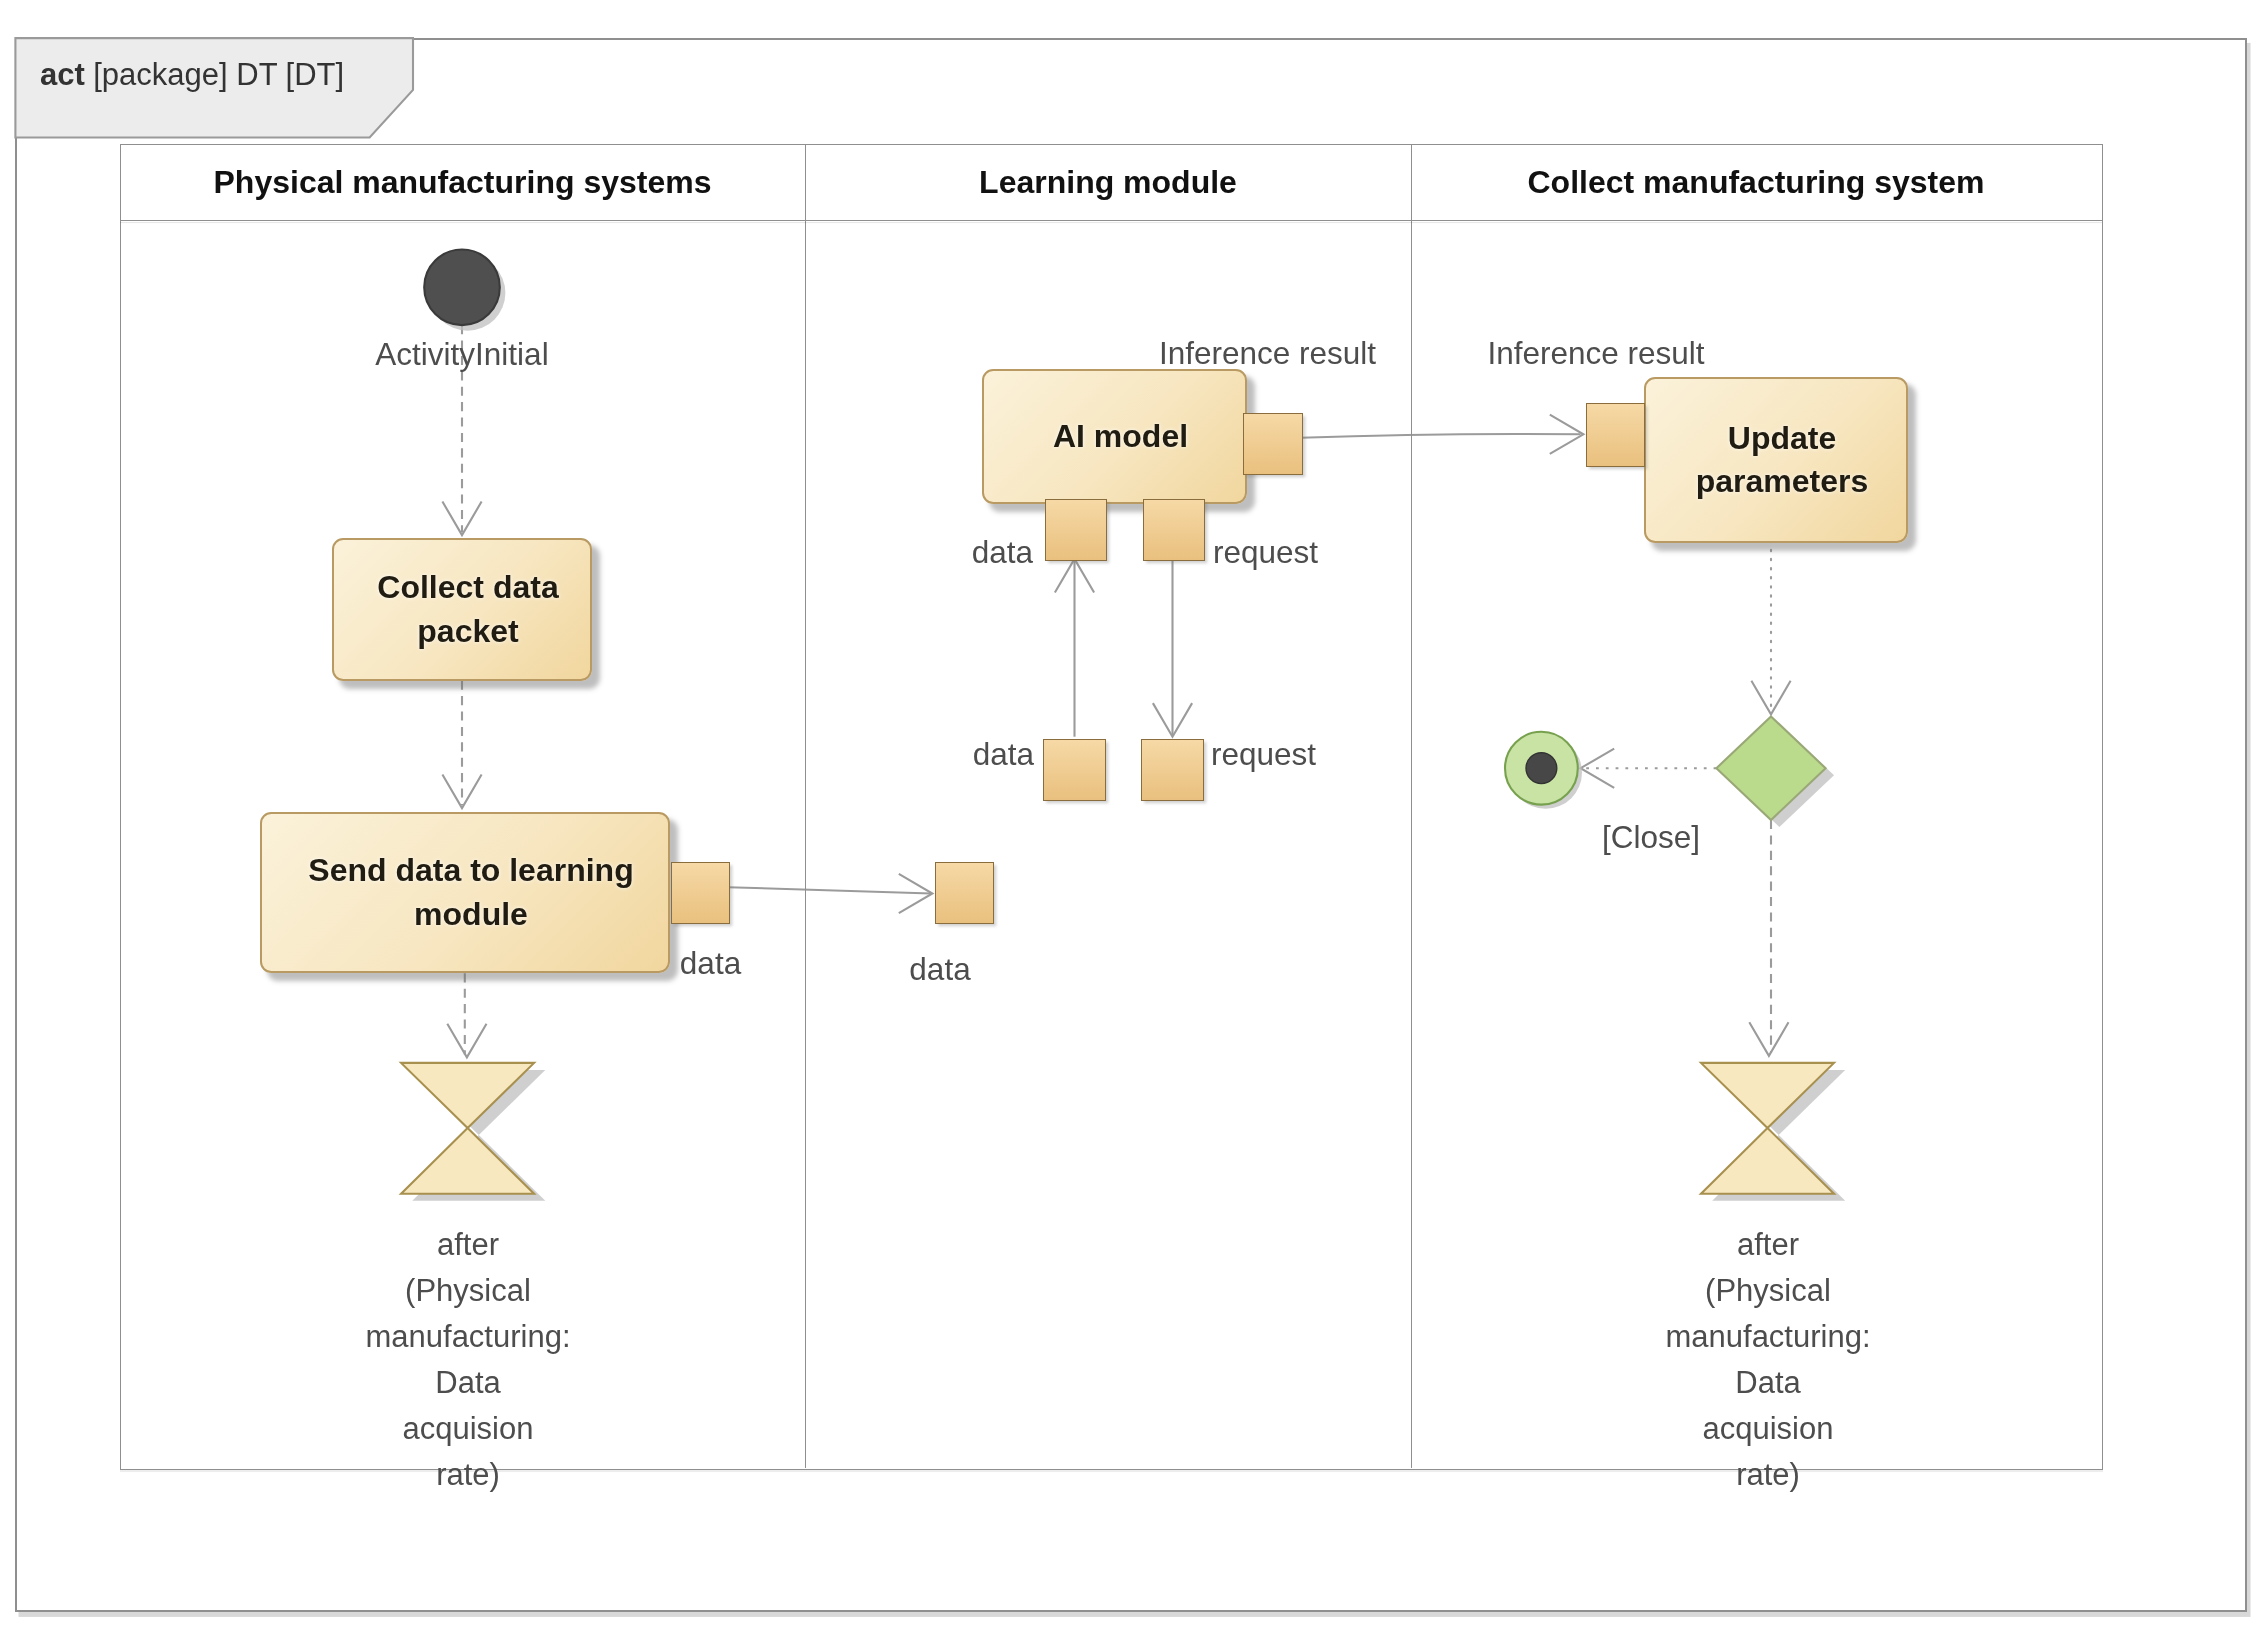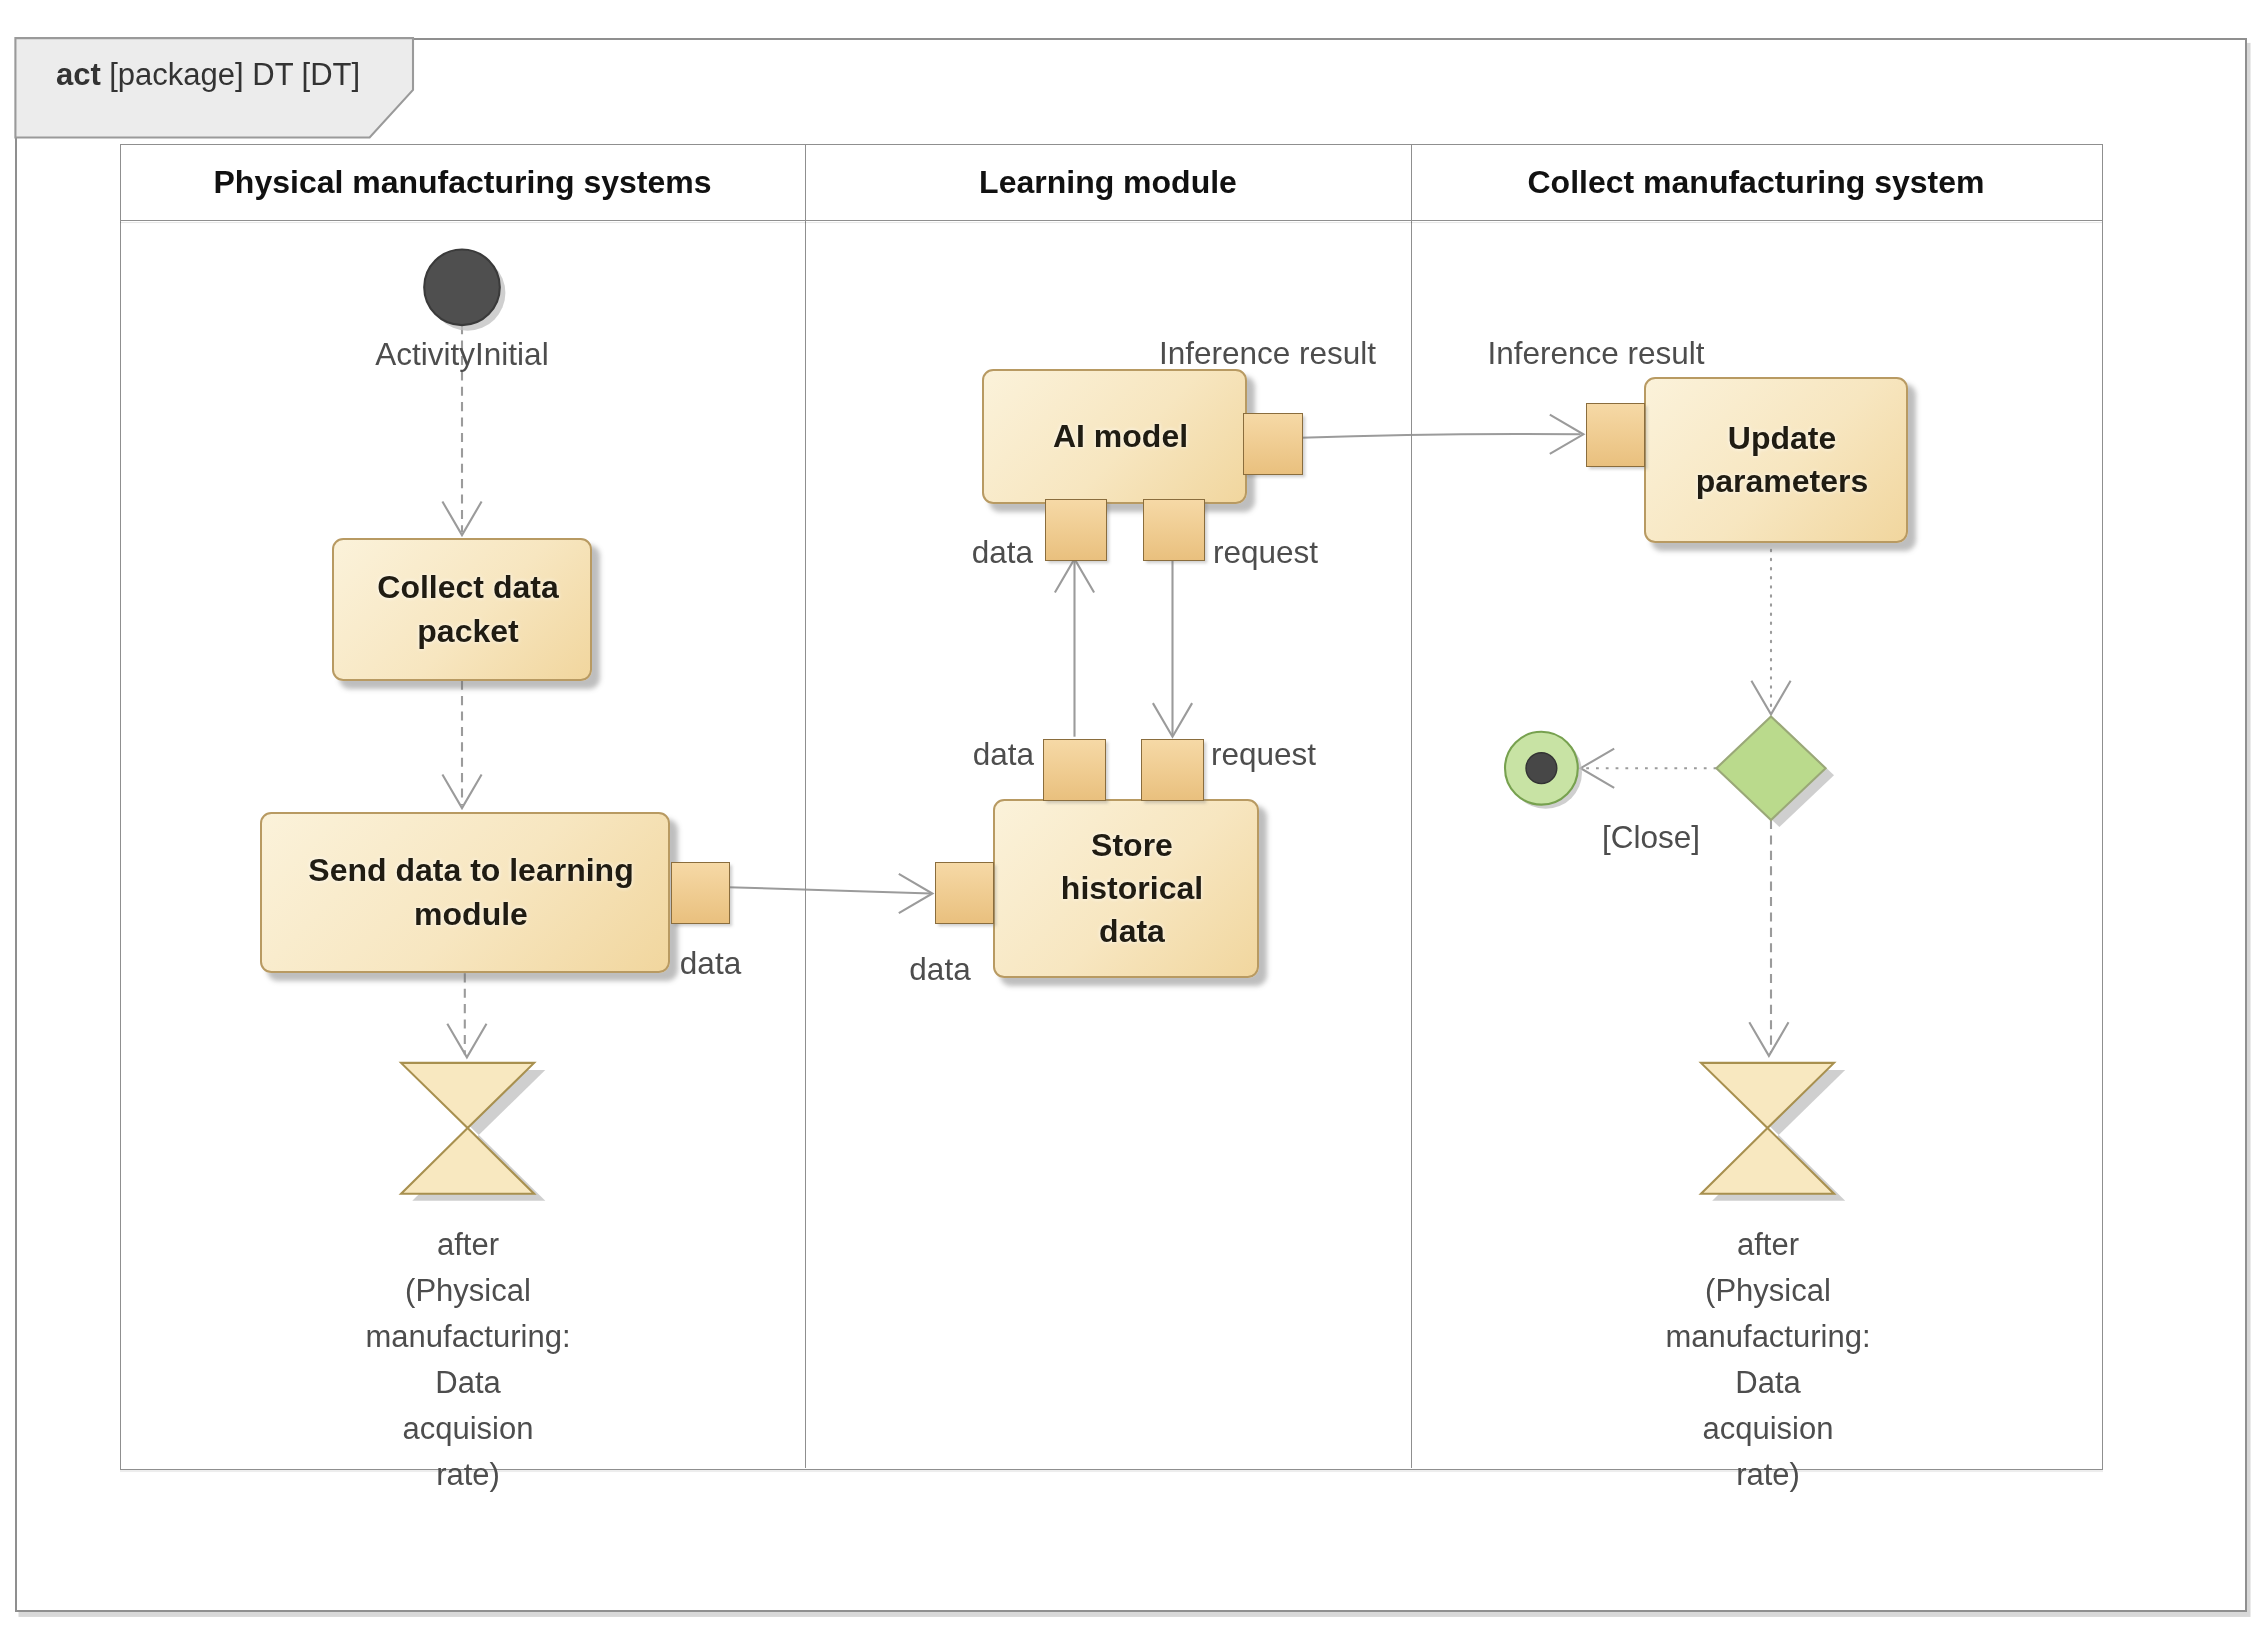--- a/index.html
+++ b/index.html
@@ -9,21 +9,21 @@
   svg.edges{left:0;top:0;z-index:1;}
   .outer-border{left:15.4px;top:38px;width:2228px;height:1570px;border:2.1px solid #8f8f8f;
                 box-shadow:3.5px 4.9px 0 #d8d8d8;z-index:0;}
   .lane-frame{left:120px;top:144px;width:1981px;height:1324px;border:1.4px solid var(--lane_border);
               box-shadow:0 2.1px 0 rgba(0,0,0,0.07);z-index:2;}
   .lane-divider{top:144px;width:1.4px;height:1324px;background:var(--lane_border);z-index:3;}
   .header-line{left:120px;top:220px;width:1982px;height:1.4px;background:var(--lane_border);
                box-shadow:0 2.1px 0 rgba(0,0,0,0.10);z-index:3;}
   .lane-title{top:144px;height:76px;display:flex;align-items:center;justify-content:center;
               font-weight:bold;font-size:32px;color:var(--header_text);z-index:4;}
-  .tab-label{left:56px;top:57px;font-size:31px;color:#333;z-index:4;white-space:nowrap;}
+  .tab-label{left:40px;top:57px;font-size:31px;color:#333;z-index:4;white-space:nowrap;}
   .tab-label .kw{font-weight:bold;}
   .tab-label .ctx{margin-left:8.4px;}
   .node{border:2.1px solid var(--node_border);border-radius:11.2px;
         background:linear-gradient(135deg,var(--node_light) 0%,var(--node_mid) 55%,var(--node_dark) 100%);
         box-shadow:7.7px 7.7px 4.9px rgba(110,110,110,0.45);
         display:flex;align-items:center;justify-content:center;text-align:center;
         font-weight:bold;font-size:32px;line-height:1.35;color:var(--text);z-index:5;
         text-shadow:0 0 4.2px rgba(255,255,255,0.9);}
   .node .lbl{width:100%;padding-left:12px;}
   .pin{background:linear-gradient(180deg,var(--pin_light),var(--pin_dark));
@@ -116,23 +116,20 @@
   </div>
   <div class="pin" style="left:671px;top:862px;width:57px;height:60px;"></div>
 
   <div class="node" style="left:982px;top:369px;width:261px;height:131px;">
     <div class="lbl">AI model</div>
   </div>
   <div class="pin" style="left:1243px;top:413px;width:58px;height:60px;"></div>
   <div class="pin" style="left:1045px;top:499px;width:60px;height:60px;"></div>
   <div class="pin" style="left:1143px;top:499px;width:60px;height:60px;"></div>
 
-  <div class="node" style="left:993px;top:799px;width:262px;height:175px;">
-    <div class="lbl" style="width:175px;margin:0 auto;">Store historical data</div>
-  </div>
   <div class="pin" style="left:1043px;top:739px;width:61px;height:60px;"></div>
   <div class="pin" style="left:1141px;top:739px;width:61px;height:60px;"></div>
   <div class="pin" style="left:935px;top:862px;width:57px;height:60px;"></div>
 
   <div class="node" style="left:1644px;top:377px;width:260px;height:162px;">
     <div class="lbl" style="width:210px;margin:0 auto;">Update parameters</div>
   </div>
   <div class="pin" style="left:1586px;top:403px;width:57px;height:62px;"></div>
 
   <div class="flow-label" style="left:665px;top:945px;width:91px;text-align:center;">data</div>

